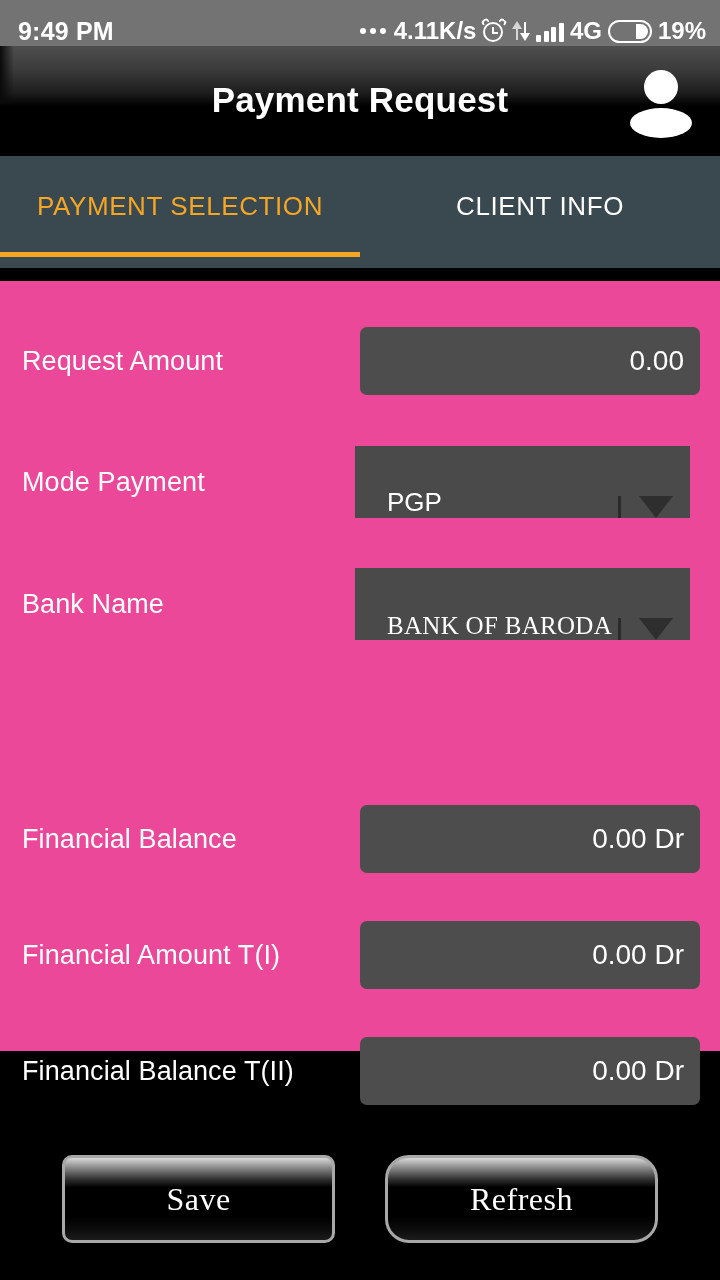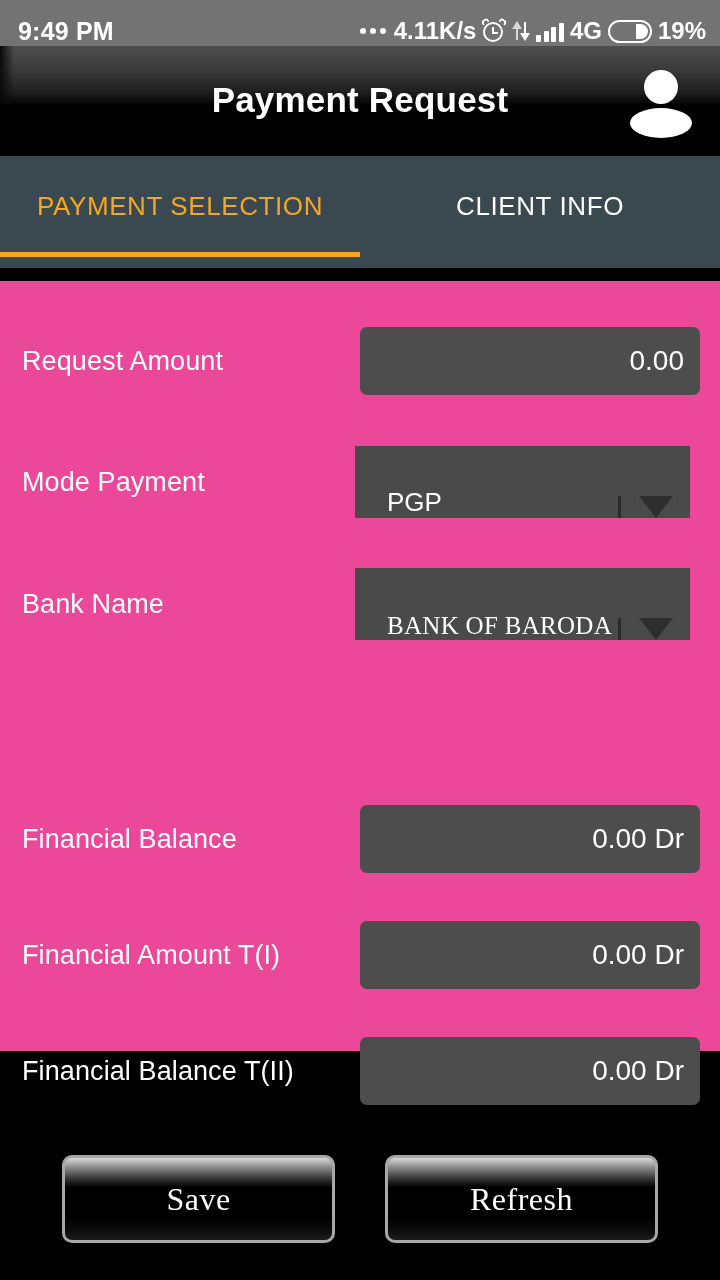--- a/index.html
+++ b/index.html
@@ -158,21 +158,21 @@
   .button-bar { position: absolute; top: 1155px; left: 0; width: 720px; height: 90px; }
   .gloss-button {
     position: absolute; top: 0; width: 273px; height: 88px;
     border: 3px solid #a8a8a8; border-radius: 10px;
     background: linear-gradient(180deg, #d9d9d9 0%, #8f8f8f 11%, #303030 26%, #000000 36%, #000000 72%, #0d0d0d 88%, #1c1c1c 100%);
     display: flex; align-items: center; justify-content: center;
     color: #ffffff; font-family: "Liberation Serif", serif; font-size: 32px;
     letter-spacing: 0.5px;
   }
   .btn-save { left: 62px; }
-  .btn-refresh { left: 385px; }
+  .btn-refresh { left: 385px; border-radius: 24px; }
 </style>
 </head>
 <body>
 
 <div class="screen">
 
   <div class="status-bar">
     <div class="status-time">9:49 PM</div>
     <div class="status-right">
       <span class="dots-icon">

